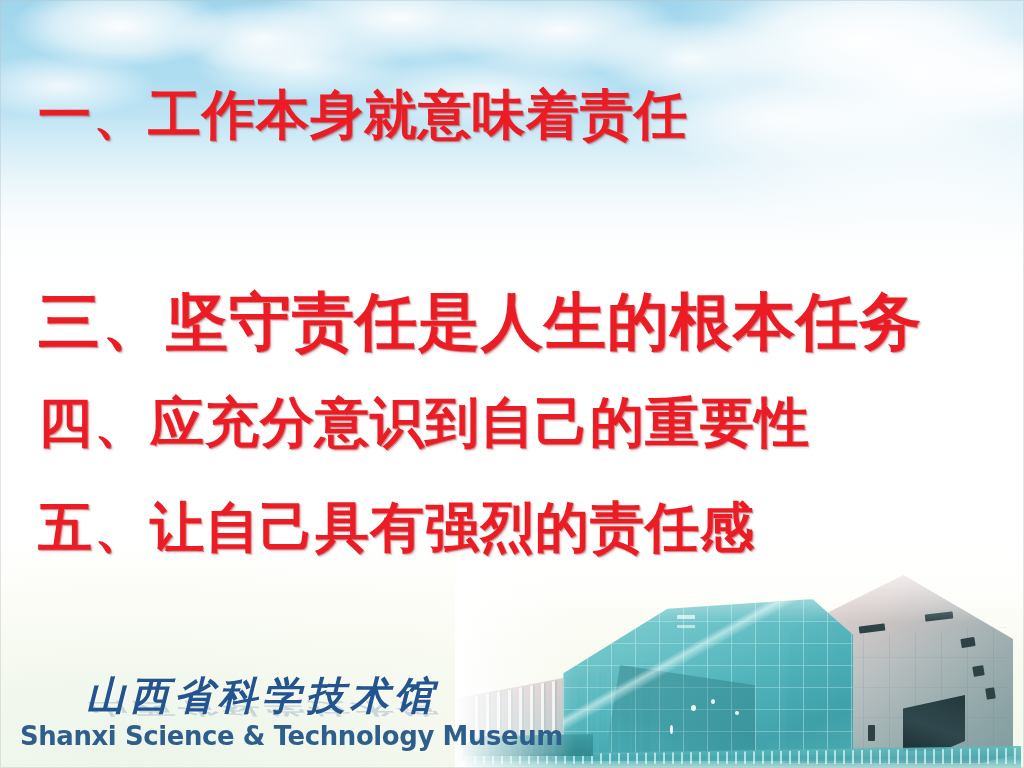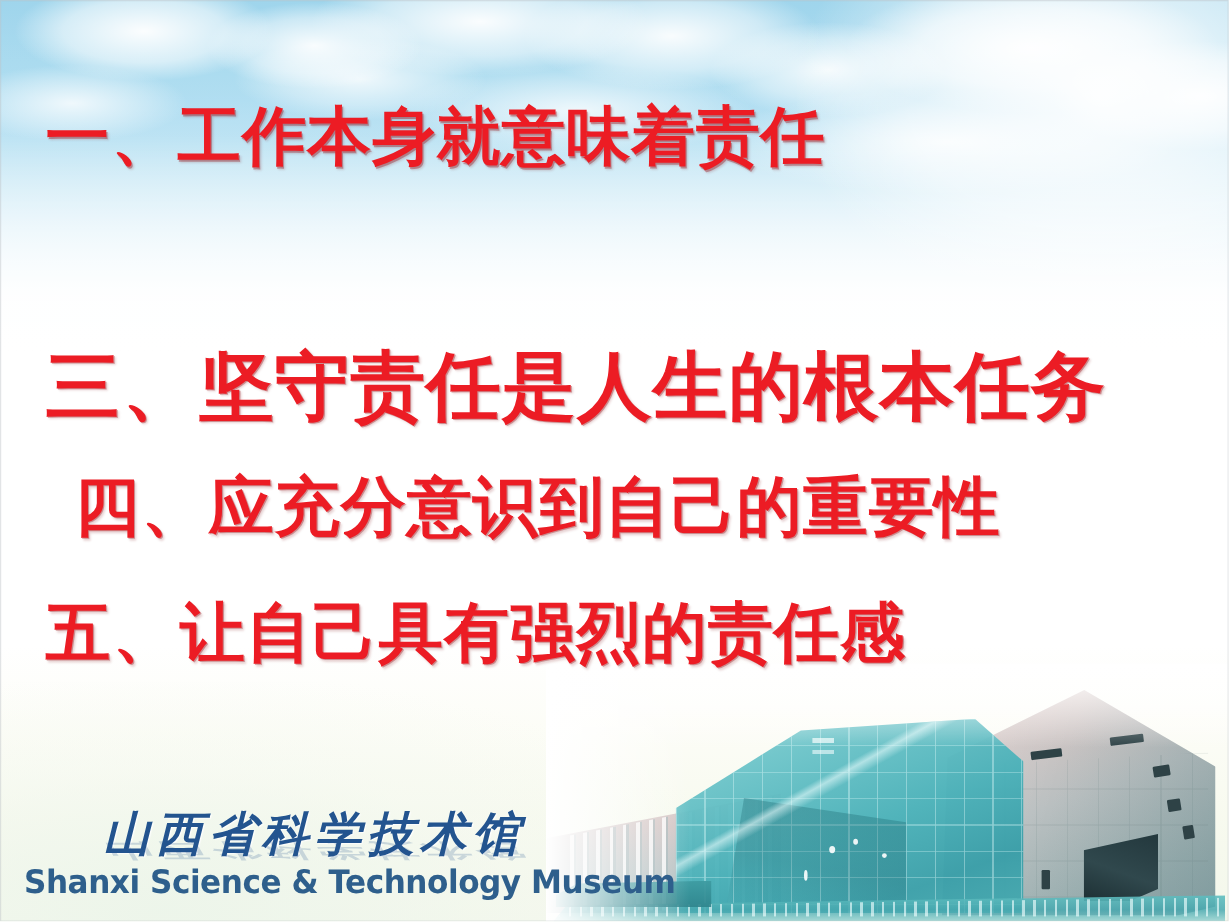--- a/index.html
+++ b/index.html
@@ -268,21 +268,21 @@
     text-shadow:
       1px 1px 0 rgba(150,10,14,0.35),
       2px 2px 2px rgba(120,10,14,0.18);
   }
   .headline .marker { letter-spacing: 2px; }
   .headline .body   { letter-spacing: 1px; }
 
   .hl-1 { top: 88px;  font-size: 53px; }
   .hl-2 { top: 190px; font-size: 54px; }
   .hl-3 { top: 291px; font-size: 62px; }
-  .hl-4 { top: 395px; font-size: 54px; margin-left: 24px; }
+  .hl-4 { top: 395px; font-size: 54px; }
   .hl-5 { top: 500px; font-size: 54px; }
 
   
   .logo-lockup {
     position: absolute;
     left: 18px;
     bottom: 12px;
     width: 470px;
     height: 80px;
   }

